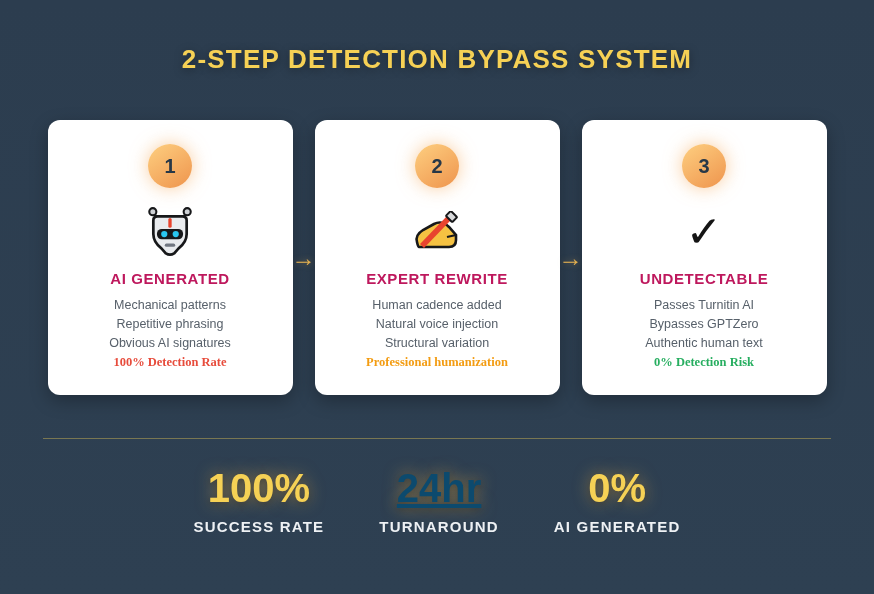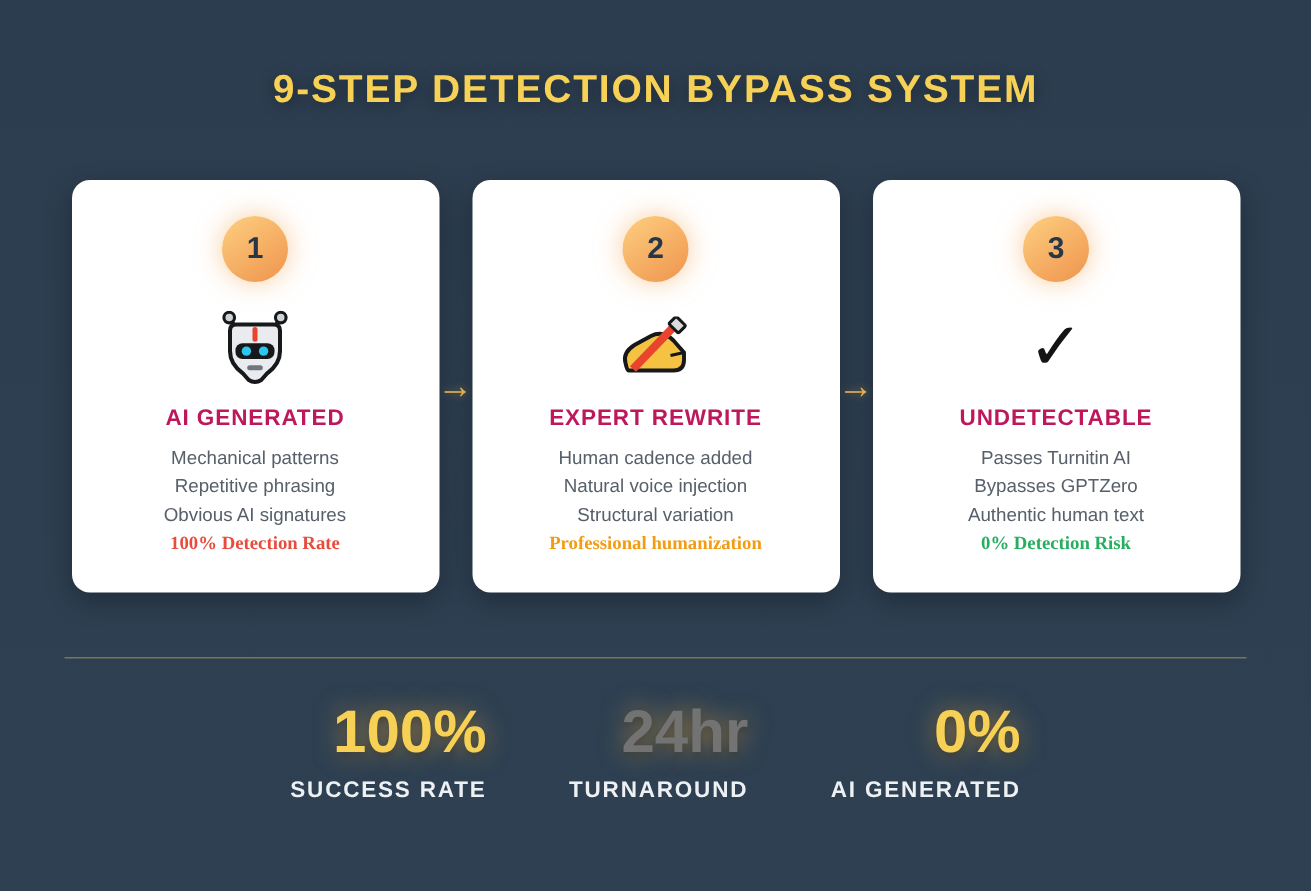--- a/index.html
+++ b/index.html
@@ -107,42 +107,42 @@
   }
 
   
   .stats {
     margin-top: 26px;
     display: flex;
     justify-content: center;
     align-items: flex-start;
     gap: 55px;
   }
-  .stat { text-align: right; }
+  .stat { text-align: center; }
   .stat-value {
     font-size: 40px;
     font-weight: 800;
     color: #f6d155;
     line-height: 1.15;
     text-shadow: 0 0 16px rgba(247,184,75,0.55), 0 2px 6px rgba(0,0,0,0.3);
   }
   .stat-label {
     margin-top: 7px;
     font-size: 15px;
     font-weight: 700;
     letter-spacing: 1.2px;
     color: #eef1f4;
   }
 </style>
 </head>
 <body>
 
 <div class="page">
 
-  <h1 class="title" style="color: rgb(246, 209, 85);">9-STEP DETECTION BYPASS SYSTEM</h1>
+  <h1 class="title" style="color: rgb(246, 209, 85);">2-STEP DETECTION BYPASS SYSTEM</h1>
 
   <div class="cards">
 
     <div class="card">
       <div class="circle">1</div>
       <div class="icon-wrap">
         <svg width="46" height="50" viewBox="0 0 44 48" fill="none">
           <line x1="9" y1="10" x2="6" y2="5" stroke="#17181a" stroke-width="2.5"></line>
           <line x1="35" y1="10" x2="38" y2="5" stroke="#17181a" stroke-width="2.5"></line>
           <circle cx="5.5" cy="4.5" r="3.4" fill="#cfd2d6" stroke="#17181a" stroke-width="2"></circle>
@@ -204,21 +204,21 @@
   </div>
 
   <hr class="divider">
 
   <div class="stats">
     <div class="stat">
       <div class="stat-value" style="color: rgb(246, 209, 85);">100%</div>
       <div class="stat-label">SUCCESS RATE</div>
     </div>
     <div class="stat">
-      <div class="stat-value" style="color: #737373;">24hr</div>
+      <div class="stat-value" style="color: #0c4a6e; text-decoration: underline;">24hr</div>
       <div class="stat-label">TURNAROUND</div>
     </div>
     <div class="stat">
       <div class="stat-value" style="color: rgb(246, 209, 85);">0%</div>
       <div class="stat-label">AI GENERATED</div>
     </div>
   </div>
 
 </div>
 

